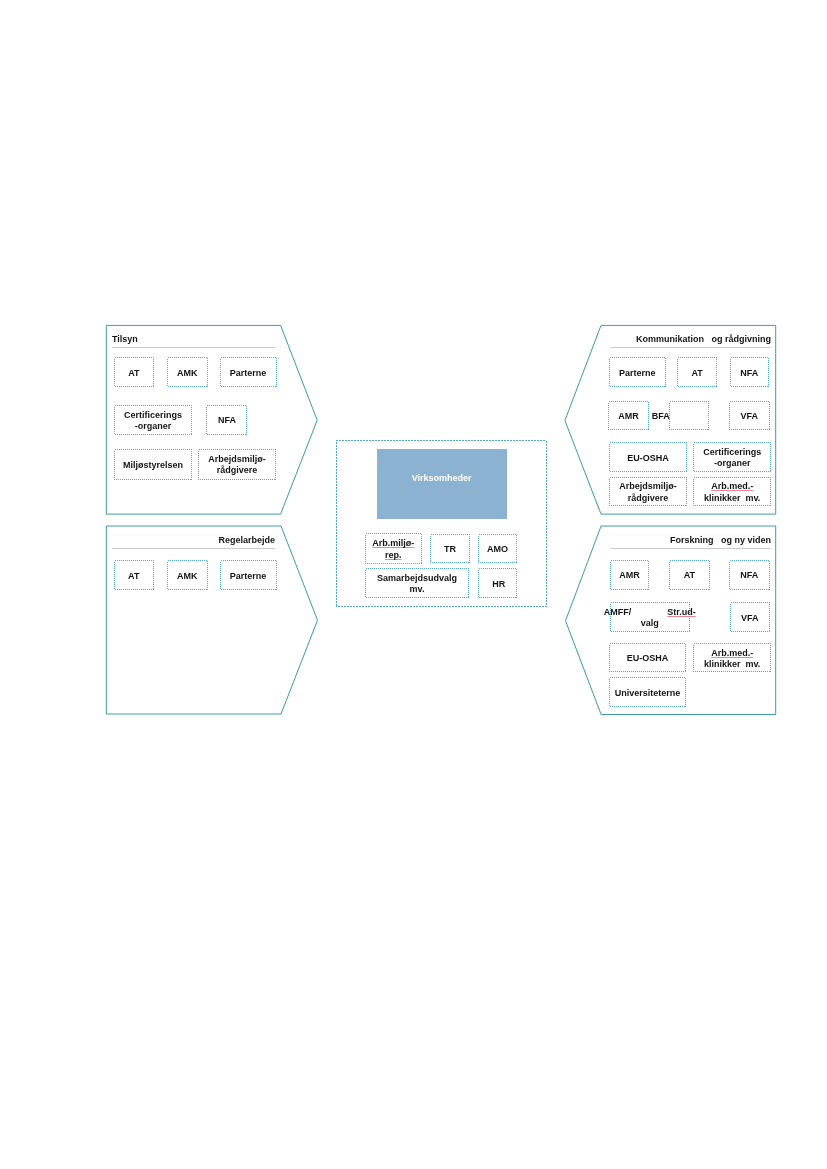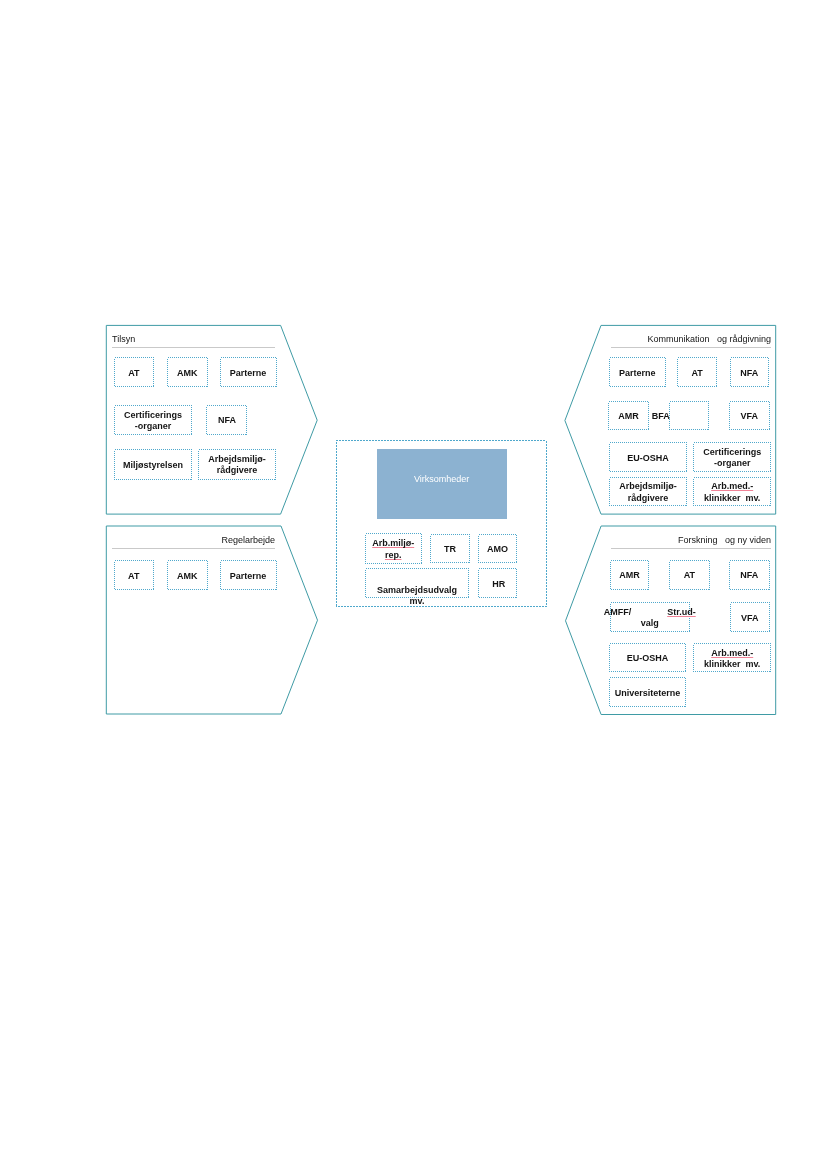--- a/index.html
+++ b/index.html
@@ -1,28 +1,28 @@
 <!DOCTYPE html>
 <html><head>
 <meta charset="utf-8">
 <title>Diagram</title>
 <style>
   html,body{margin:0;padding:0;}
   body{width:827px;height:1169px;background:#ffffff;font-family:"Liberation Sans",sans-serif;
        overflow:hidden;position:relative;}
   .page{position:absolute;left:0;top:0;width:827px;height:1169px;}
   svg.layer{position:absolute;left:0;top:0;width:827px;height:1169px;pointer-events:none;}
-  .ptitle{position:absolute;font-weight:normal;color:#141414;white-space:pre;
+  .ptitle{position:absolute;font-weight:bold;color:#141414;white-space:pre;
           font-size:9px;letter-spacing:0px;}
   .node{position:absolute;box-sizing:border-box;
         display:flex;align-items:center;justify-content:center;text-align:center;
         color:#141414;font-weight:bold;font-size:9px;line-height:11.3px;white-space:pre;}
   .node > span{display:block;position:relative;top:1.3px;}
-  .bluebox{position:absolute;display:flex;align-items:center;justify-content:center;
-           color:#ffffff;font-size:9px;font-weight:normal;letter-spacing:0px;}
+  .bluebox{position:absolute;display:flex;justify-content:center;
+           color:#ffffff;font-size:9px;font-weight:bold;letter-spacing:0px;}
   .sp{background-repeat:repeat-x;}
 </style>
 </head>
 <body>
 
 <div class="page">
   <svg class="layer" id="gfx" viewBox="0 0 827 1169" width="827" height="1169">
       <polygon points="106.3,325.4 280.6,325.4 317.2,420.2 280.6,514.1 106.3,514.1" fill="none" stroke="#3f9ba5" stroke-width="1"></polygon>
       <line x1="112" y1="347.5" x2="275" y2="347.5" stroke="#c9c9c9" stroke-width="1" shape-rendering="crispEdges"></line>
       <polygon points="106.3,526.0 281.0,526.0 317.5,620.2 281.0,714.0 106.3,714.0" fill="none" stroke="#3f9ba5" stroke-width="1"></polygon>
@@ -107,17 +107,17 @@
       <div class="node" style="left: 693px; top: 642.8px; width: 78.4px; height: 29.5px;"><span><span class="sp" style="text-decoration: underline 1.3px rgb(240, 130, 150); text-underline-offset: 1.1px; text-decoration-skip-ink: none;">Arb.med.-</span>
 <span>klinikker  mv.</span></span></div>
       <div class="node" style="left: 609px; top: 677.3px; width: 77.2px; height: 29.3px;"><span>Universiteterne</span></div>
       <div class="bluebox" style="left: 376.9px; top: 473.2px; width: 129.6px; height: 11px;">
         <span>Virksomheder</span>
       </div>
       <div class="node" style="left: 364.6px; top: 533.3px; width: 57.2px; height: 30.3px;"><span><span class="sp" style="text-decoration: underline 1.3px rgb(240, 130, 150); text-underline-offset: 1.1px; text-decoration-skip-ink: none;">Arb.miljø-</span>
 <span class="sp" style="text-decoration: underline 1.3px rgb(240, 130, 150); text-underline-offset: 1.1px; text-decoration-skip-ink: none;">rep.</span></span></div>
       <div class="node" style="left: 430.3px; top: 533.7px; width: 39.4px; height: 29.2px;"><span>TR</span></div>
       <div class="node" style="left: 477.8px; top: 533.7px; width: 39.5px; height: 29.2px;"><span>AMO</span></div>
-      <div class="node" style="left: 364.6px; top: 568.3px; width: 104.8px; height: 29.8px; margin-top: 12px;"><span>Samarbejdsudvalg
+      <div class="node" style="left: 364.6px; top: 568.3px; width: 104.8px; height: 29.8px;"><span>Samarbejdsudvalg
 mv.</span></div>
       <div class="node" style="left: 479px; top: 568.3px; width: 39.5px; height: 29.8px;"><span>HR</span></div>
     </div>
 </div>
 
 </body></html>

